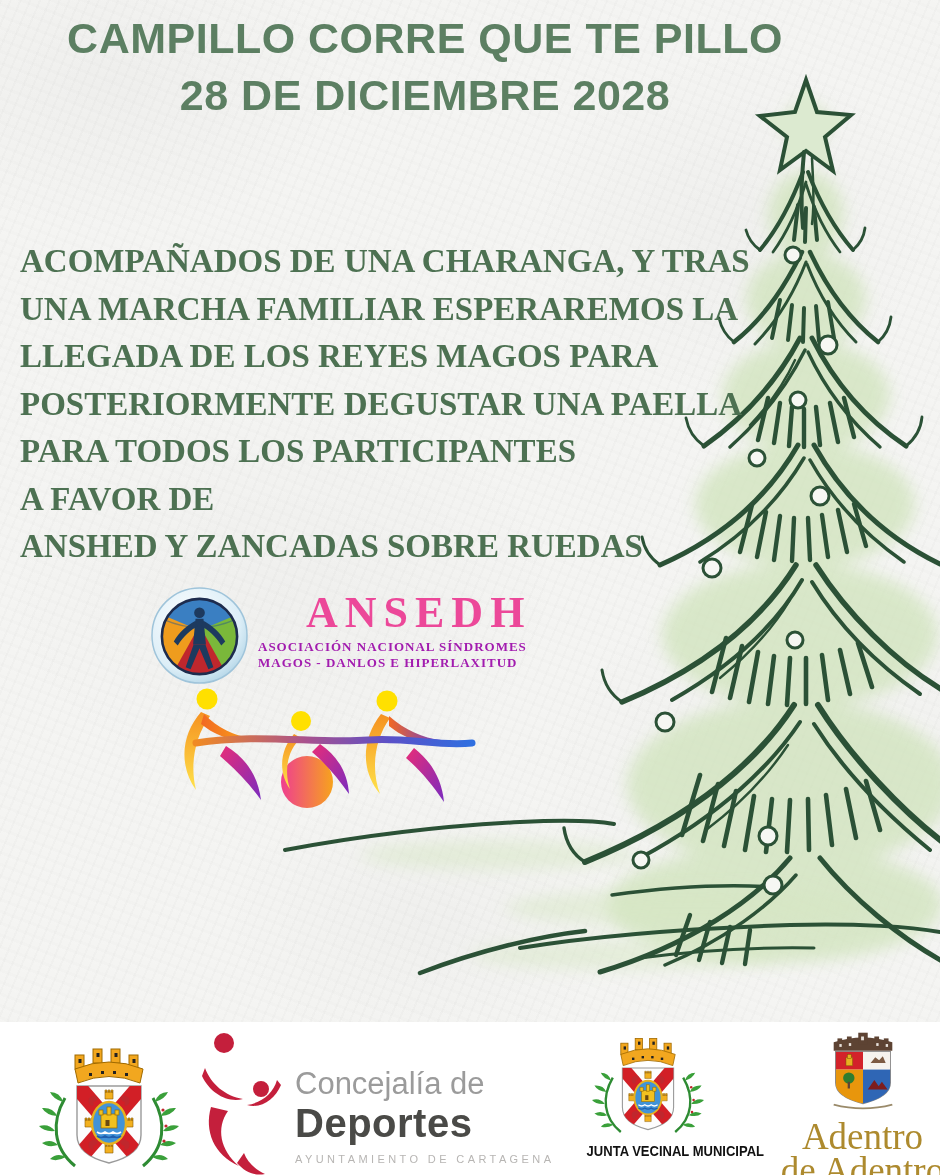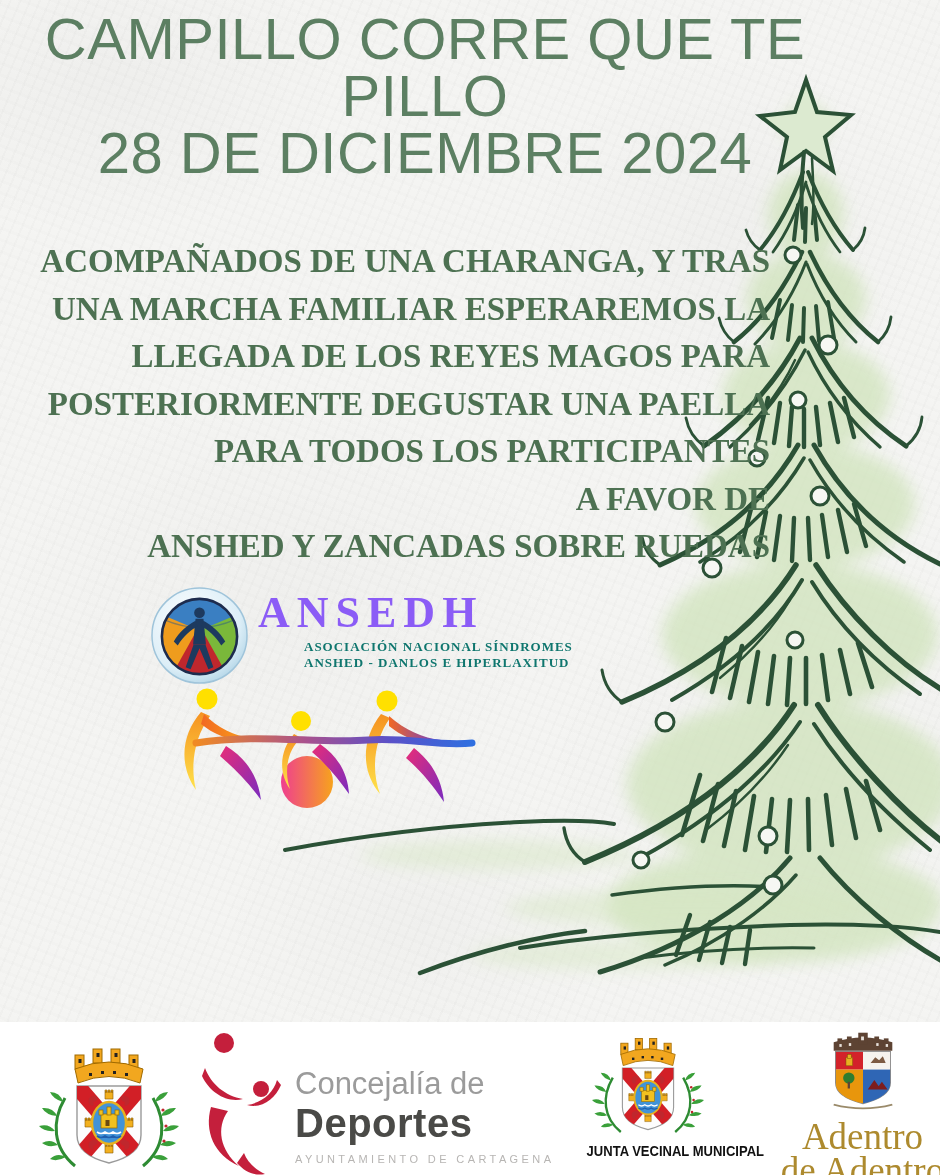--- a/index.html
+++ b/index.html
@@ -13,32 +13,32 @@
       radial-gradient(ellipse 300px 260px at 78% 22%, rgba(0,0,0,.018), transparent 70%),
       radial-gradient(ellipse 420px 300px at 30% 58%, rgba(0,0,0,.02), transparent 70%),
       radial-gradient(ellipse 380px 280px at 85% 75%, rgba(0,0,0,.018), transparent 70%),
       radial-gradient(ellipse 300px 200px at 45% 90%, rgba(0,0,0,.02), transparent 70%),
       repeating-linear-gradient(113deg, rgba(0,0,0,.014) 0 2px, rgba(255,255,255,.02) 2px 5px, transparent 5px 9px),
       repeating-linear-gradient(21deg, rgba(255,255,255,.05) 0 3px, rgba(0,0,0,.008) 3px 6px, transparent 6px 11px);
   }
   .deco{position:absolute;left:0;top:0;width:940px;height:1175px;pointer-events:none;}
   
   .title-block{position:absolute;left:0;top:10px;width:850px;text-align:center;
-    color:#5c7f62;font-weight:400;font-size:58px;line-height:57px;letter-spacing:.5px;}
-  
-  .body-block{position:absolute;left:20px;top:238px;width:750px;text-align:right;
+    color:#5c7f62;font-weight:700;font-size:43px;line-height:57px;letter-spacing:.5px;}
+  
+  .body-block{position:absolute;left:20px;top:238px;width:750px;text-align:left;
     font-family:"Liberation Serif",serif;font-weight:700;color:#4d7152;
     font-size:33px;line-height:47.5px;}
   .body-block div{transform:scaleY(1.04);}
   
   .ansedh{position:absolute;left:150px;top:586px;display:flex;align-items:flex-start;}
   .ansedh-sphere{width:99px;height:99px;flex:0 0 auto;}
   .ansedh-text{margin-left:9px;padding-top:4px;font-family:"Liberation Serif",serif;}
-  .ansedh-name{font-size:44px;line-height:46px;font-weight:700;letter-spacing:7px;color:#8b5cf6;}
-  .ansedh-sub{font-size:13px;line-height:15.5px;font-weight:700;letter-spacing:1px;color:#0f766e;margin-top:3px;margin-left:46px;}
+  .ansedh-name{font-size:44px;line-height:46px;font-weight:700;letter-spacing:7px;color:#ec4899;margin-left:48px;}
+  .ansedh-sub{font-size:13px;line-height:15.5px;font-weight:700;letter-spacing:1px;color:#a21caf;margin-top:3px;}
   
   .zancadas{position:absolute;left:168px;top:686px;width:312px;height:132px;}
   
   .footer{position:absolute;left:10px;top:1022px;width:940px;height:153px;background:#ffffff;}
   .arms-left{position:absolute;left:28px;top:18px;width:142px;height:132px;}
   .dep-figure{position:absolute;left:191px;top:8px;width:82px;height:145px;}
   .dep-text{position:absolute;left:285px;top:46px;}
   .dep-line1{font-size:31px;line-height:32px;color:#9b9b9b;font-weight:400;}
   .dep-line2{font-size:40px;line-height:46px;color:#4a4a47;font-weight:700;letter-spacing:.5px;}
   .dep-line3{font-size:11px;letter-spacing:3.4px;color:#b7b5b3;margin-top:7px;font-weight:400;text-align:right;}
@@ -155,21 +155,21 @@
           <circle cx="665" cy="722" r="9"></circle>
         <circle cx="768" cy="836" r="9"></circle>
           <circle cx="641" cy="860" r="8"></circle>
         <circle cx="773" cy="885" r="9"></circle>
       </g>
     </g>
   </svg>
 
   <div class="title-block">
     <div>CAMPILLO CORRE QUE TE PILLO</div>
-    <div>28 DE DICIEMBRE 2024</div>
+    <div>28 DE DICIEMBRE 2028</div>
   </div>
 
   <div class="body-block">
     <div>ACOMPAÑADOS DE UNA CHARANGA, Y TRAS</div>
     <div>UNA MARCHA FAMILIAR ESPERAREMOS LA</div>
     <div>LLEGADA DE LOS REYES MAGOS PARA</div>
     <div>POSTERIORMENTE DEGUSTAR UNA PAELLA</div>
     <div>PARA TODOS LOS PARTICIPANTES</div>
     <div>A FAVOR DE</div>
     <div>ANSHED Y ZANCADAS SOBRE RUEDAS</div>
@@ -201,21 +201,21 @@
         <path d="M46,33 h8 l2.5,26 h-13 Z"></path>
         <path d="M46,35 C38,39 29,47 24,56 L28,60 C34,51 41,44 48,41 Z"></path>
         <path d="M54,35 C62,39 71,47 76,56 L72,60 C66,51 59,44 52,41 Z"></path>
         <path d="M44,59 L36,82 L41,84 L50,63 L59,84 L64,82 L56,59 Z"></path>
       </g>
     </svg>
     <div class="ansedh-text">
       <div class="ansedh-name">ANSEDH</div>
       <div class="ansedh-sub">
         <div>ASOCIACIÓN NACIONAL SÍNDROMES</div>
-        <div>ANSHED - DANLOS E HIPERLAXITUD</div>
+        <div>MAGOS - DANLOS E HIPERLAXITUD</div>
       </div>
     </div>
   </div>
 
   <svg class="zancadas" viewBox="0 0 312 132" aria-hidden="true">
     <defs>
       <linearGradient id="zgY" x1="0" y1="0" x2="0" y2="1">
           <stop offset="0" stop-color="#f59120"></stop>
           <stop offset="1" stop-color="#ffe24a"></stop>
         </linearGradient>

